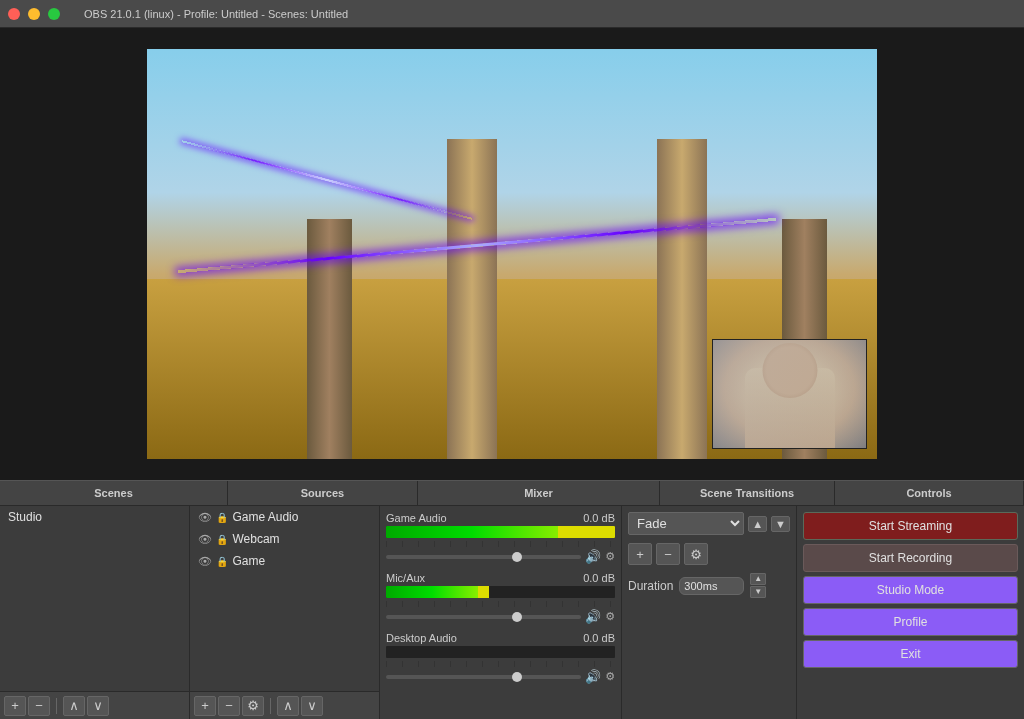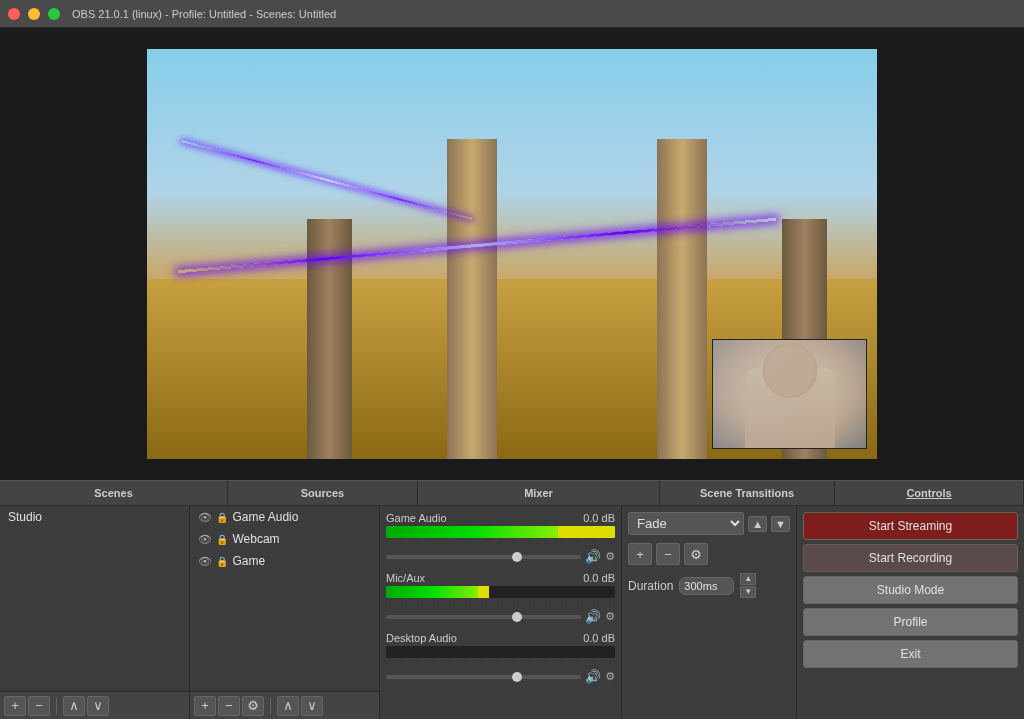--- a/index.html
+++ b/index.html
@@ -27,21 +27,21 @@
       width: 12px; height: 12px;
       border-radius: 50%;
       display: inline-block;
     }
     .win-close { background: #ff5f57; }
     .win-min { background: #febc2e; }
     .win-max { background: #28c840; }
     #titlebar-text {
       color: #ccc;
       font-size: 11px;
-      margin-left: 4px;
+      margin-left: 16px;
     }
 
     
     #preview-area {
       width: 100%;
       height: 452px;
       background: #1a1a1a;
       position: relative;
       display: flex;
       align-items: center;
@@ -141,21 +141,21 @@
       justify-content: center;
       font-size: 11px;
       color: #ccc;
       font-weight: bold;
       border-right: 1px solid #2a2a2a;
     }
     .ph-scenes { width: 228px; }
     .ph-sources { width: 190px; }
     .ph-mixer { width: 242px; text-align: center; }
     .ph-transitions { width: 175px; }
-    .ph-controls { flex: 1; text-decoration: underline; }
+    .ph-controls { flex: 1; }
 
     
     #panel-content {
       display: flex;
       flex: 1;
       overflow: hidden;
     }
 
     
     #scenes-panel {
@@ -338,21 +338,21 @@
       gap: 6px;
     }
     .duration-label { font-size: 12px; color: #ccc; }
     .duration-input {
       background: #555;
       border: 1px solid #666;
       color: #e0e0e0;
       padding: 2px 4px;
       font-size: 11px;
       border-radius: 6px;
-      width: 55px;
+      width: 65px;
     }
     .duration-arrows {
       display: flex;
       flex-direction: column;
       gap: 1px;
     }
     .dur-arrow {
       background: #555;
       border: 1px solid #666;
       color: #ccc;
@@ -366,21 +366,21 @@
     
     #controls-panel {
       flex: 1;
       background: #3c3c3c;
       display: flex;
       flex-direction: column;
       padding: 6px;
       gap: 4px;
     }
     .ctrl-btn {
-      background: #737373;
+      background: #8b5cf6;
       border: 1px solid #666;
       color: #e0e0e0;
       padding: 6px 8px;
       font-size: 12px;
       cursor: pointer;
       border-radius: 3px;
       text-align: center;
       width: 100%;
     }
     .ctrl-btn-stream { background: #7f1d1d; border-color: #5a6a5a; }

